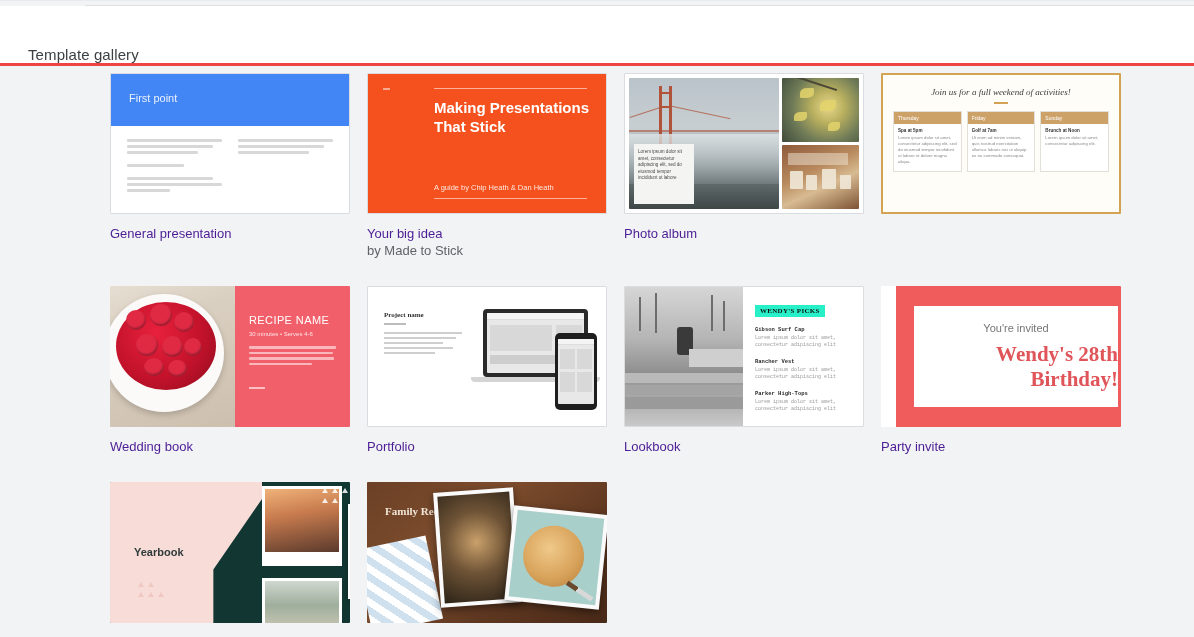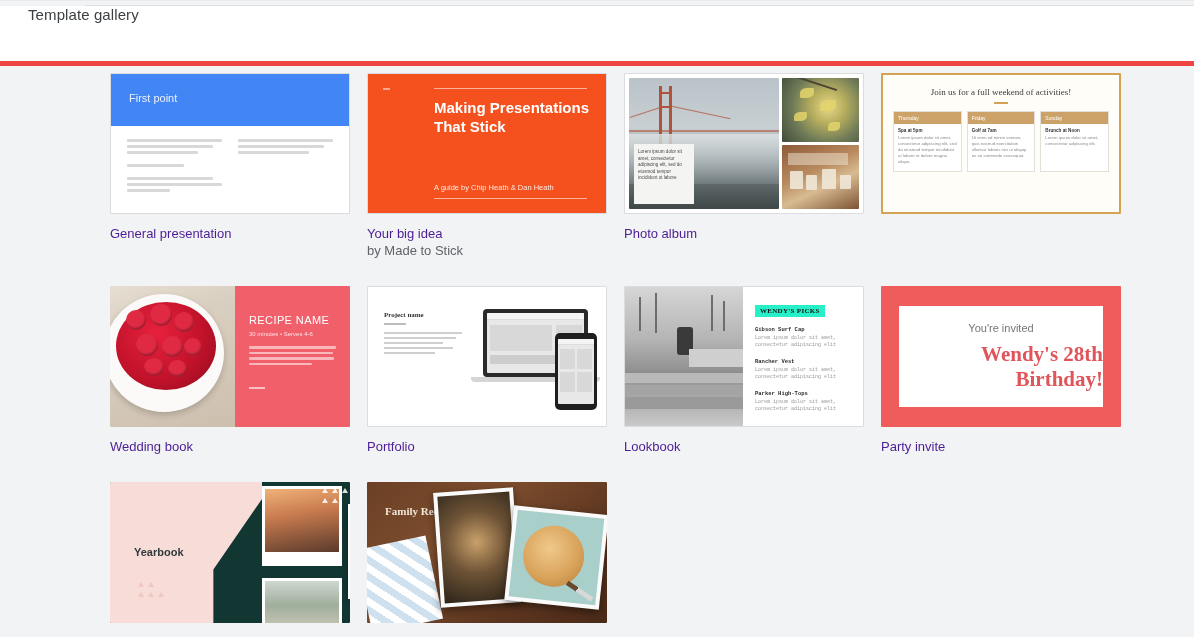--- a/index.html
+++ b/index.html
@@ -9,22 +9,22 @@
     background: #f1f3f4;
     overflow: hidden;
   }
   .app { position: relative; width: 1194px; height: 637px; }
 
   
   .topline { position:absolute; top:0; left:0; width:1194px; height:1px; background:#e8eaed; }
   .topline2 { position:absolute; top:5px; left:85px; width:1109px; height:1px; background:#e0e0e0; }
   .header {
     position:absolute; top:6px; left:0; width:1194px; height:60px;
-    background:#ffffff; border-bottom:5px solid #ef4444;
-    display:flex; align-items:flex-start;
+    background:#ffffff; border-bottom:3px solid #ef4444;
+    display:flex; align-items:flex-end;
   }
   .header-title { margin-left:28px; font-size:15px; color:#3c4043; letter-spacing:.1px; }
 
   
   .gallery {
     position:absolute; top:67px; left:0; width:1194px; height:570px;
     background:#f1f3f4; padding-top:6px;
   }
   .grid {
     display:grid;
@@ -77,21 +77,21 @@
   .pa-top { flex:1; border-radius:1px;
     background: radial-gradient(circle at 60% 45%, #e8d98a 0%, #b9b05f 28%, #6e7a57 62%, #3f4a3a 100%); position:relative; overflow:hidden;}
   .pa-leaf { position:absolute; border-radius:50% 10% 50% 10%; background:#e3d36b; opacity:.85; }
   .pa-branch { position:absolute; background:#4a4535; }
   .pa-bot { flex:1; border-radius:1px;
     background: linear-gradient(155deg,#8d5a3a 0%,#b98a5e 40%,#d8bb92 62%,#7d5334 100%); position:relative; overflow:hidden; }
   .pa-jar { position:absolute; background:#efe6d6; border-radius:1px; opacity:.92; }
 
   
   .wed { width:100%; height:100%; background:#fffdf8; border:2px solid #d3a252; padding:8px 10px; }
-  .wed-title { text-align:center; font-family:"Liberation Serif", serif; font-size:9px; color:#3c3c3c; margin-top:4px; }
+  .wed-title { text-align:center; font-family:"Liberation Serif", serif; font-size:9px; color:#3c3c3c; margin-top:4px;font-style:italic; }
   .wed-dash { width:14px; height:2px; background:#d3a252; margin:5px auto 7px auto; }
   .wed-cols { display:flex; gap:5px; }
   .wed-col { flex:1; border:1px solid #e3e0d8; background:#fff; }
   .wed-day { background:#cda269; color:#fff; font-size:5px; padding:3px 4px; }
   .wed-ev { font-size:4.6px; font-weight:bold; color:#333; padding:4px 4px 2px 4px; }
   .wed-txt { font-size:4.3px; color:#8a8a8a; line-height:6px; padding:0 4px 6px 4px; }
 
   
   .rb { width:100%; height:100%; display:flex; }
   .rb-img { flex:0 0 125px; position:relative; overflow:hidden;
@@ -134,21 +134,21 @@
   .lb-fig { position:absolute; left:52px; top:40px; width:16px; height:28px; background:#3a3a3a; border-radius:3px; }
   .lb-stair { position:absolute; background:#b9b9b9; }
   .lb-right { flex:1; padding:12px 10px 0 12px; }
   .lb-badge { display:inline-block; background:#27f0c8; color:#111; font-size:7px;
     font-weight:bold; padding:2px 5px; font-family:"Liberation Serif", serif; letter-spacing:.3px; }
   .lb-item { margin-top:9px; }
   .lb-item-t { font-size:5.5px; font-weight:bold; color:#2a2a2a; font-family:"Liberation Mono", monospace; }
   .lb-item-d { font-size:5px; color:#9a9a9a; line-height:7px; margin-top:2px; font-family:"Liberation Mono", monospace; }
 
   
-  .pi { width:100%; height:100%; background:#f05b5b; padding:20px 18px; }
+  .pi { width:100%; height:100%; background:#f05b5b; padding:20px 18px;margin-left:15px; }
   .pi-inner { width:100%; height:100%; background:#fff; display:flex;
     flex-direction:column; align-items:center; justify-content:center; }
   .pi-top { font-size:11px; color:#757575; }
   .pi-main { font-size:21px; font-weight:bold; color:#e0555a; line-height:25px;
     text-align:right; margin-top:8px; font-family:"Liberation Serif", serif; }
 
   
   .yb { width:100%; height:100%; display:flex; background:#123733; position:relative; overflow:hidden; }
   .yb-pink { position:absolute; left:0; top:0; width:152px; height:100%; background:#f7dcd8;
     clip-path: polygon(0 0, 100% 0, 100% 12%, 68% 62%, 68% 100%, 0 100%); }

